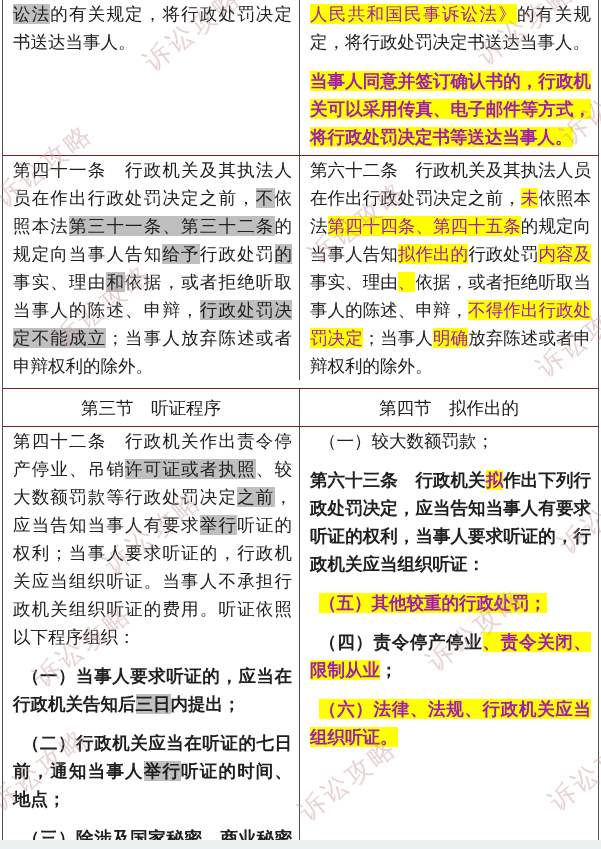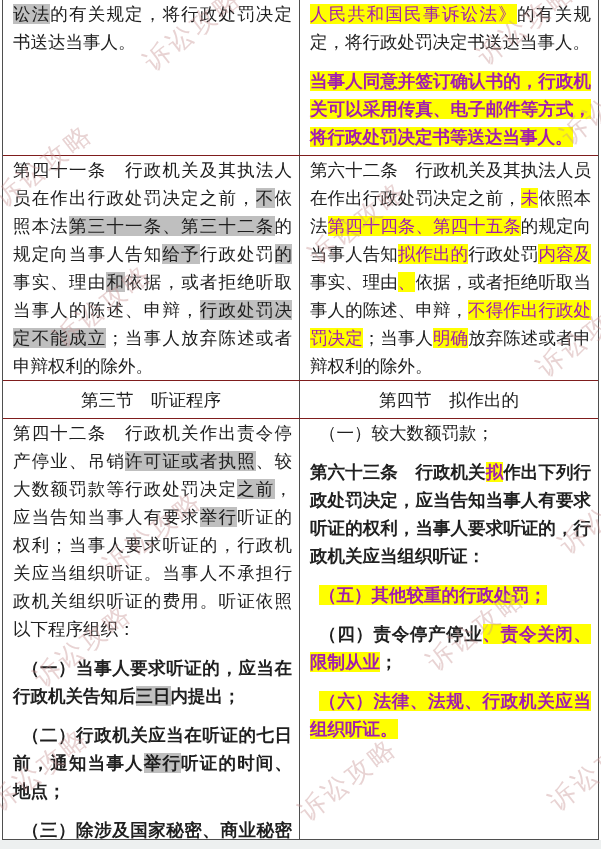--- a/index.html
+++ b/index.html
@@ -19,21 +19,21 @@
   
   .cmp-table{
     position:absolute;left:2px;top:0;width:597px;z-index:1;
     border-left:1px solid #4f4f4f;border-right:1px solid #4f4f4f;border-bottom:1px solid #4f4f4f;
     box-sizing:border-box;background:transparent;
   }
   .row{display:flex;box-sizing:border-box;overflow:hidden;}
   .row + .row{border-top:1px solid #7f1d1d;}
   .row:nth-child(1){height:155px;}
   .row:nth-child(2){height:225px;}
-  .row:nth-child(3){height:38px;}
+  .row:nth-child(3){height:38px;margin-top:8px;}
   .row:nth-child(4){height:421px;}
   .cell{
     box-sizing:border-box;overflow:hidden;
     padding:0 7px 2px 10px;
     font-size:17.5px;line-height:28px;color:#202020;
     text-align:justify;
   }
   .cell.left{width:297px;border-right:1px solid #4f4f4f;}
   .cell.right{flex:1;}
   .section .cell{

